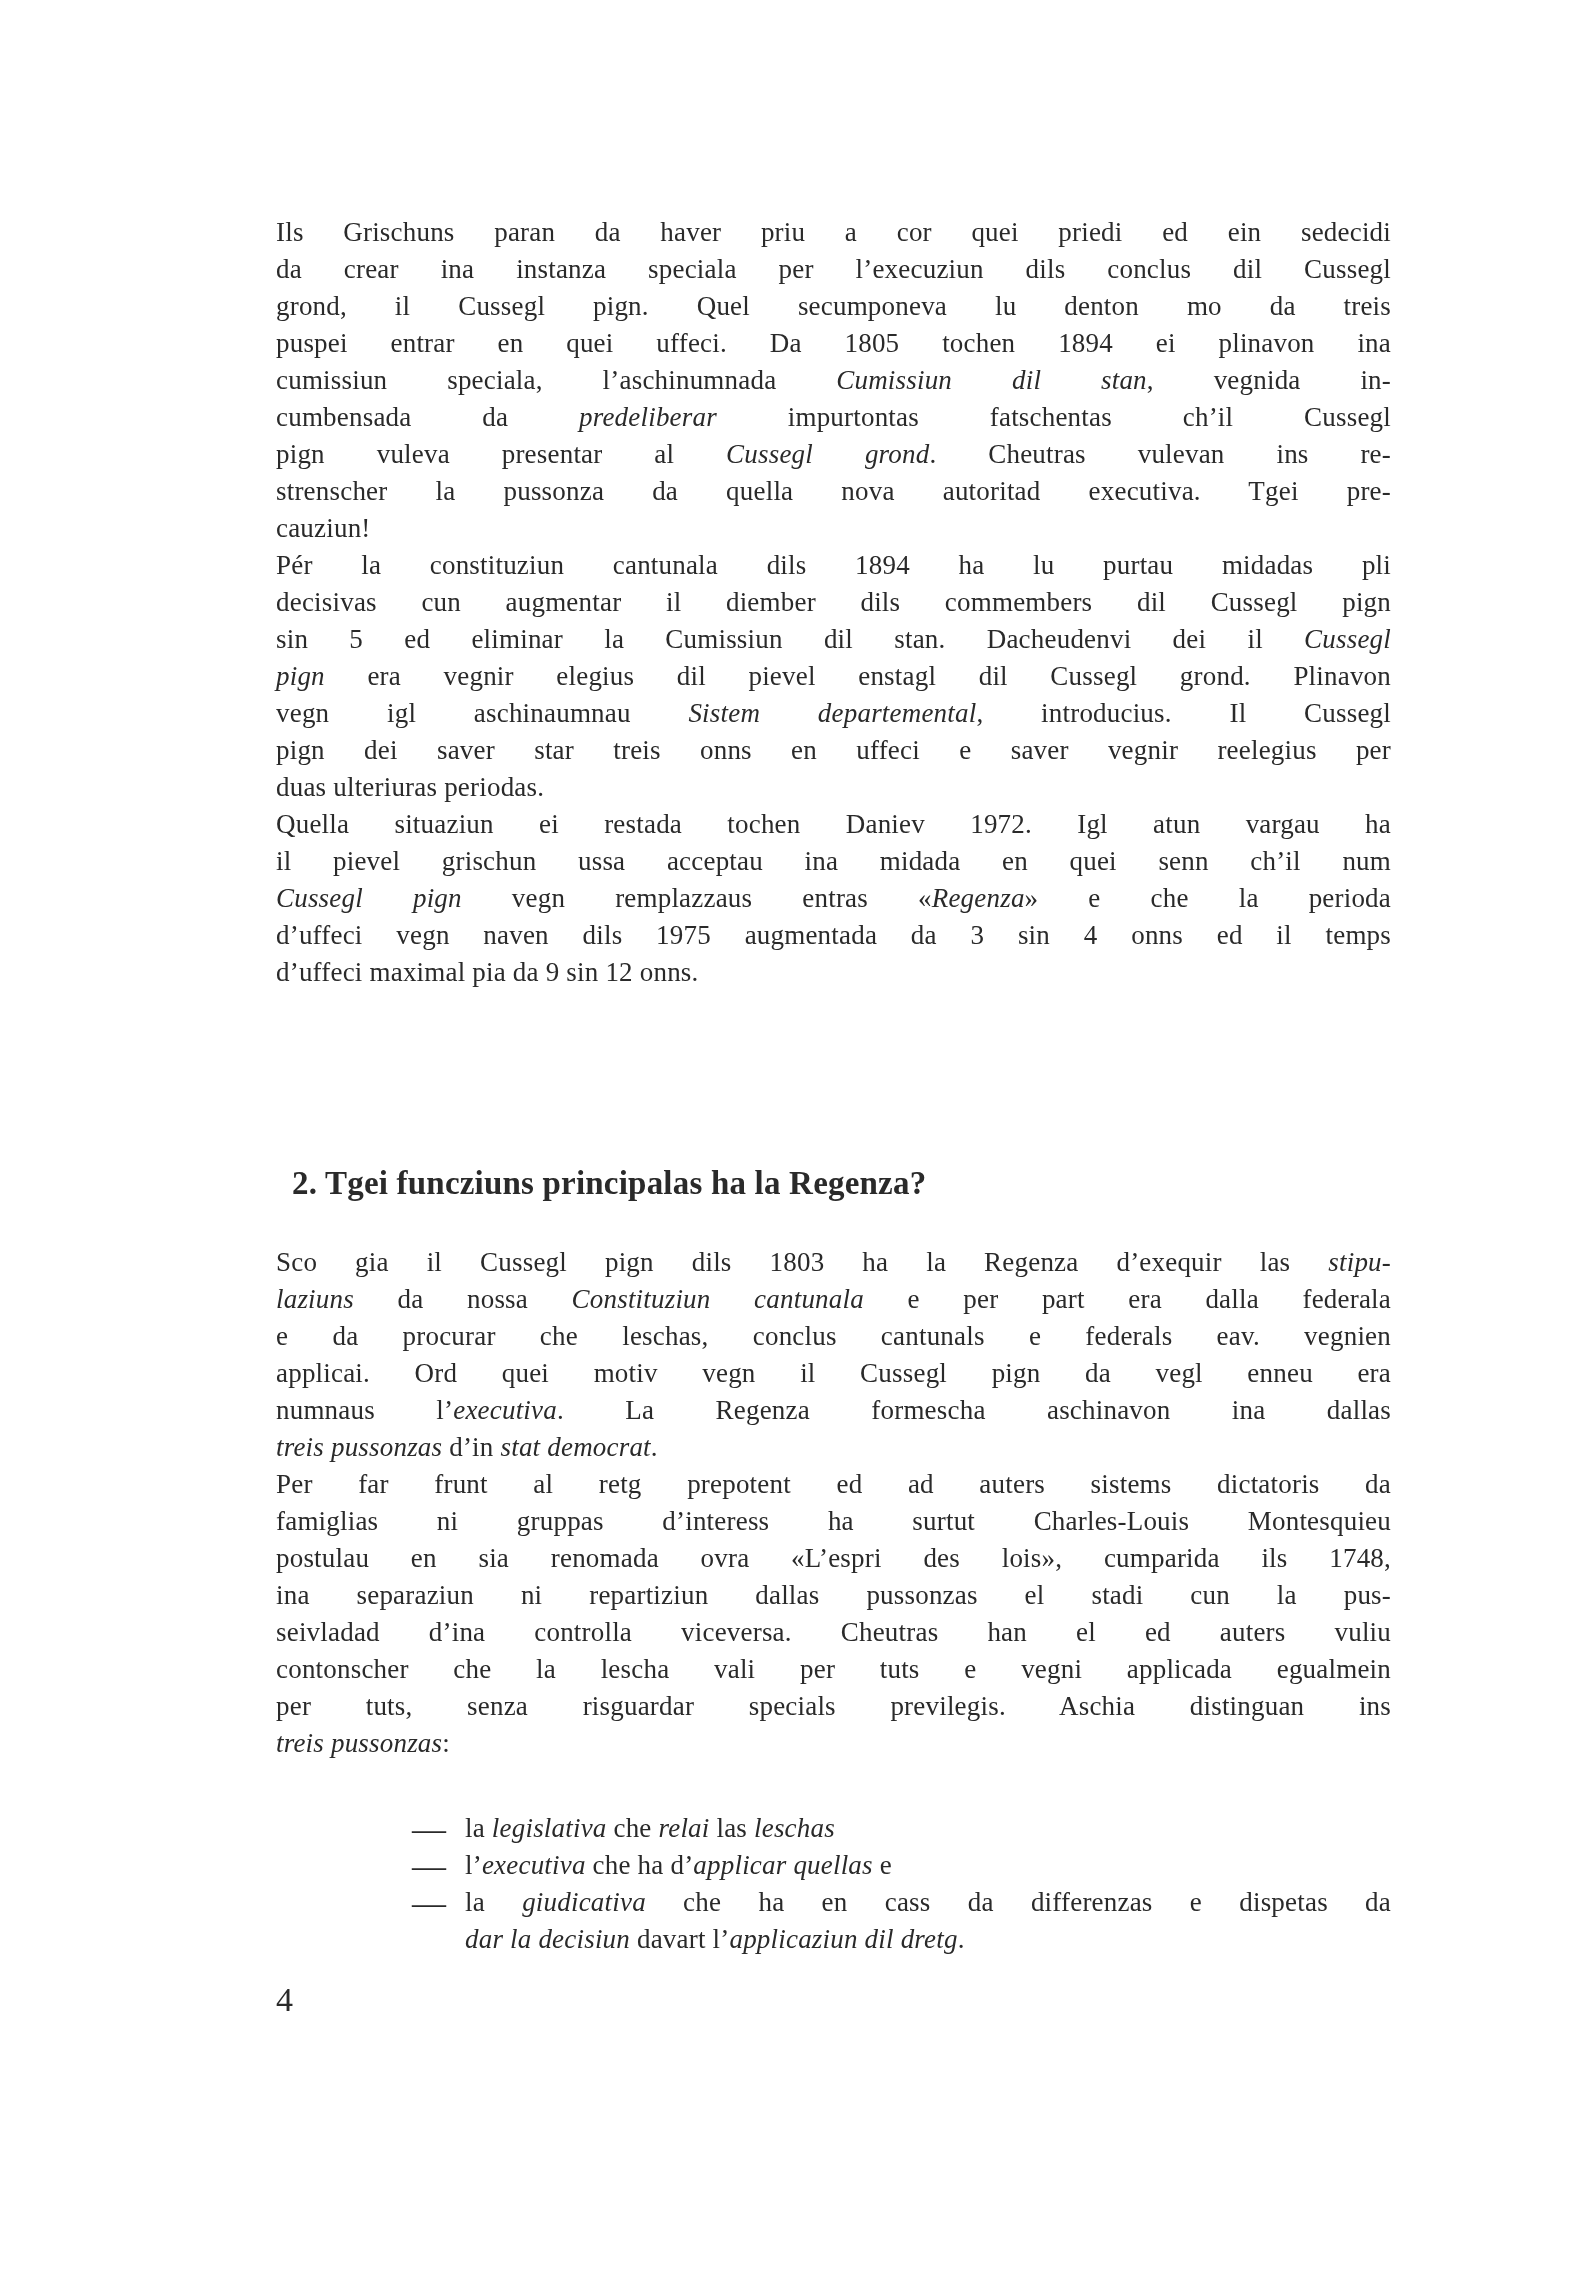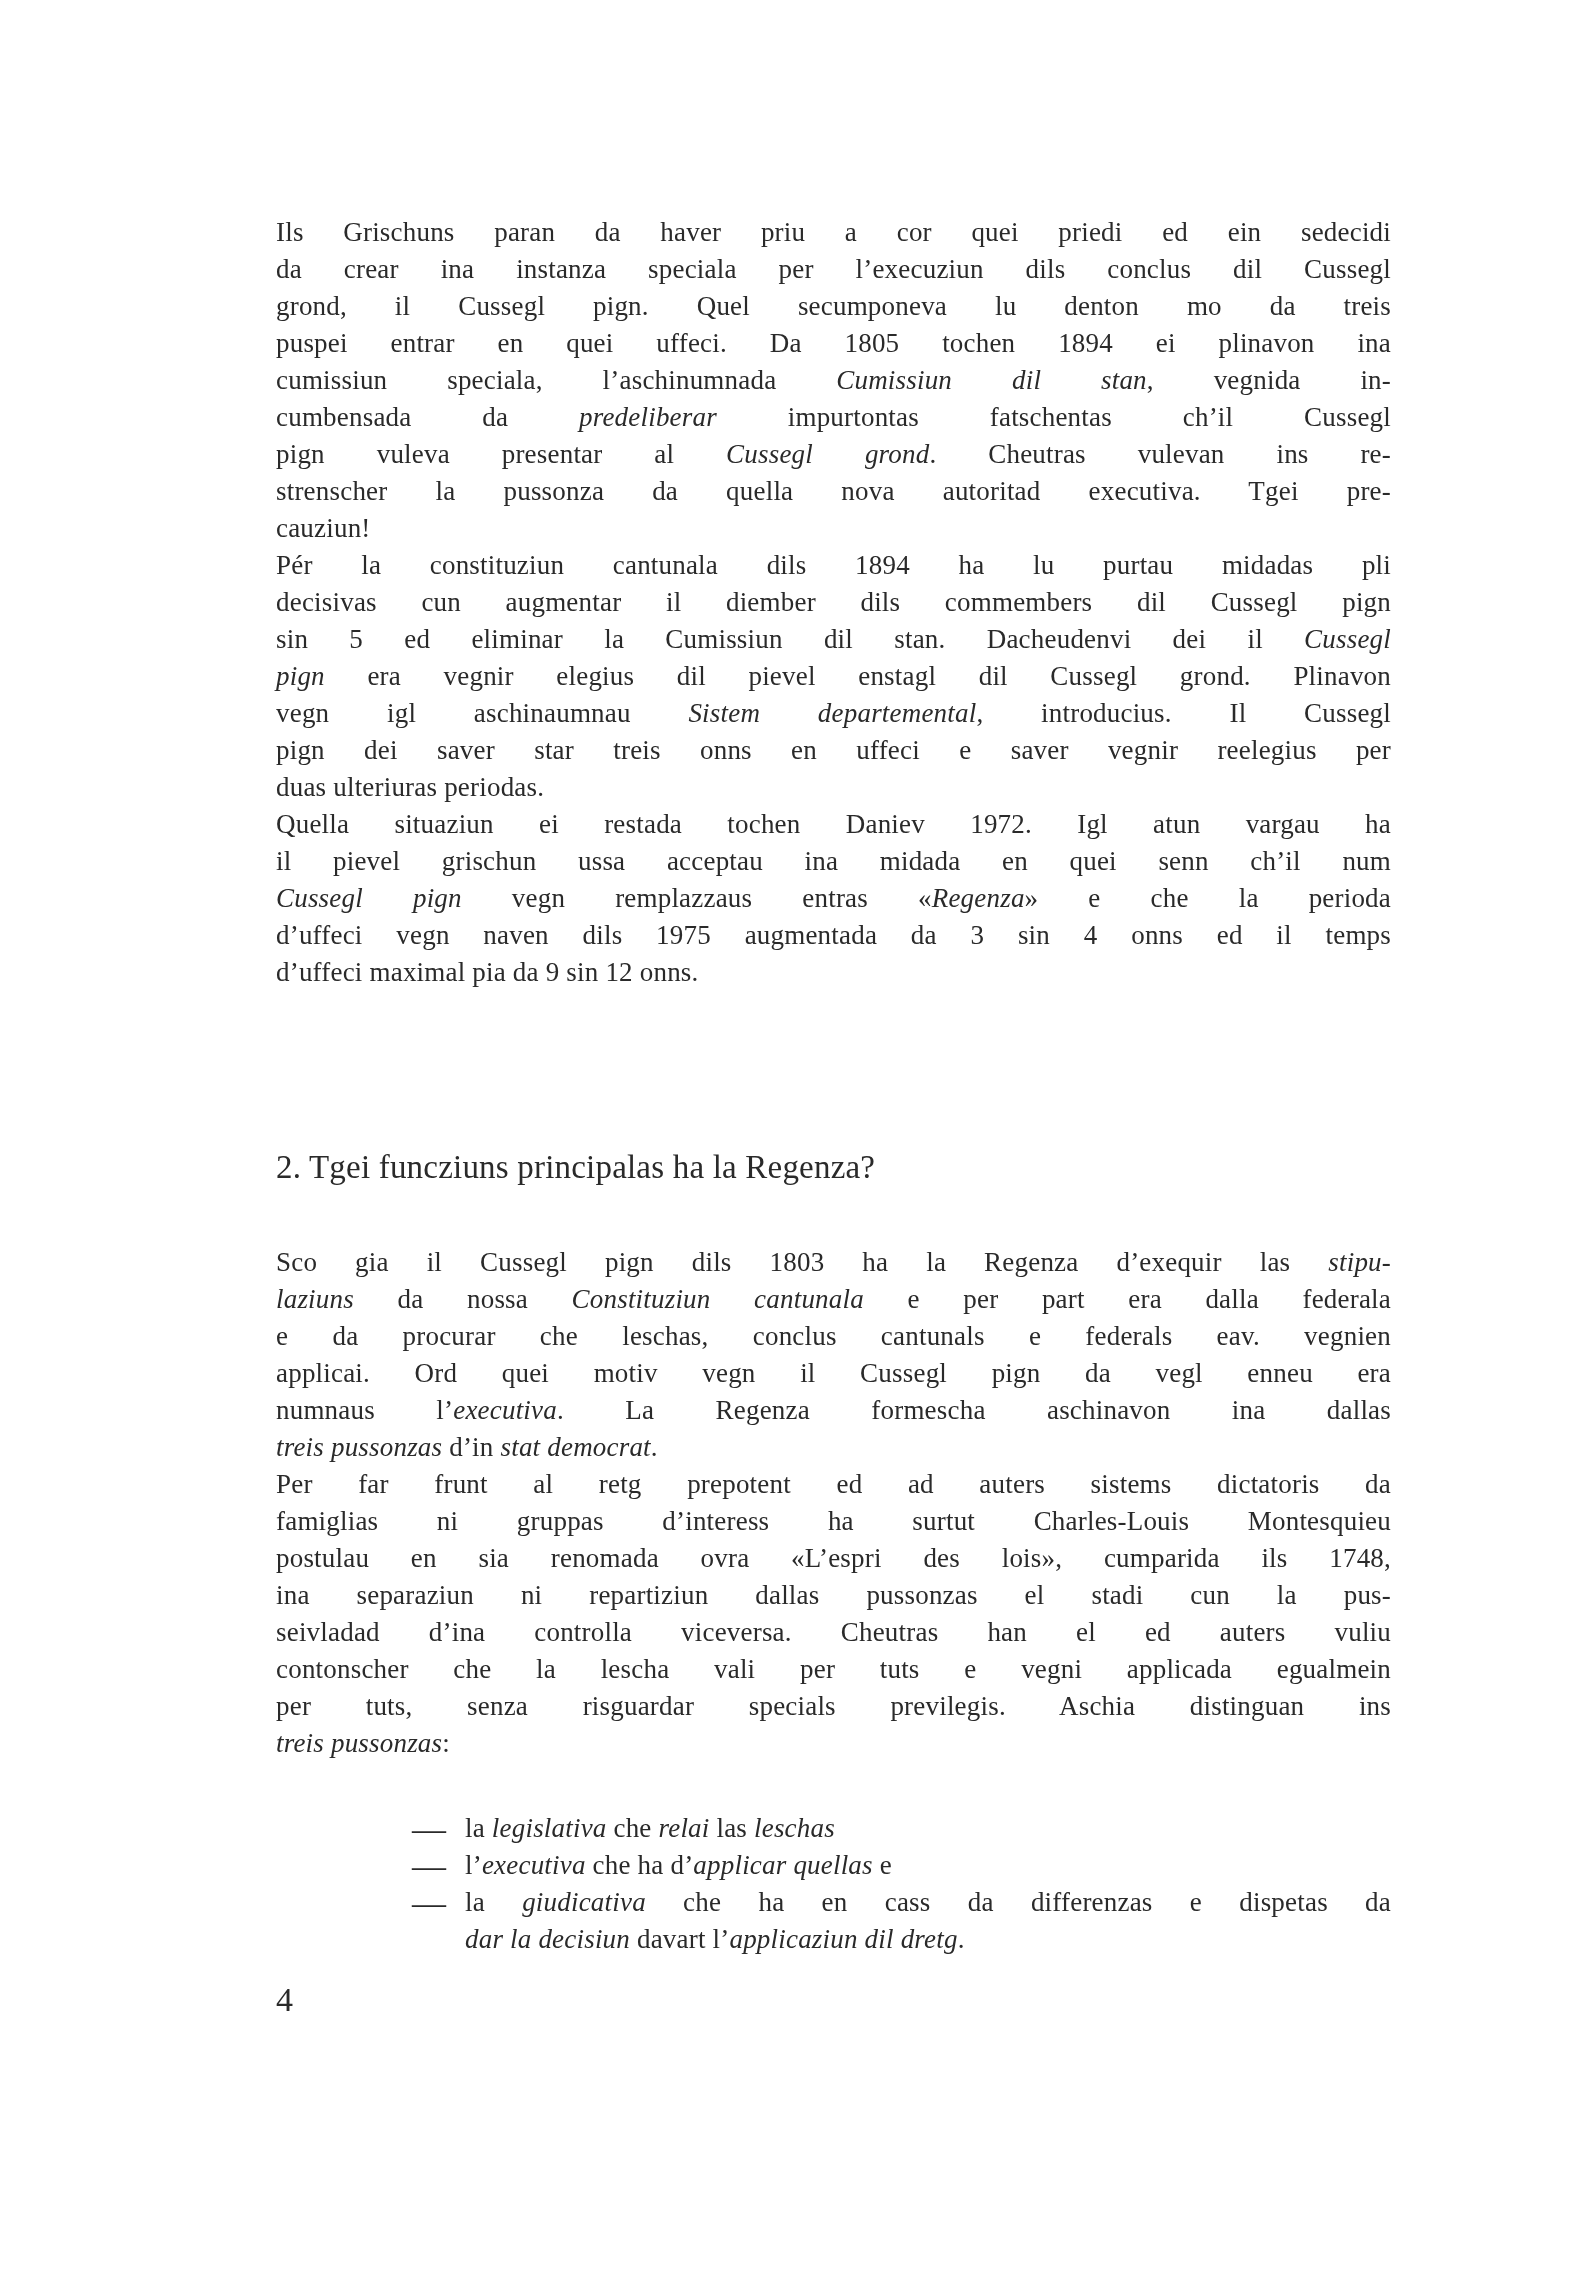--- a/index.html
+++ b/index.html
@@ -5,21 +5,21 @@
   html, body { margin:0; padding:0; background:#ffffff; }
   body { width:1594px; height:2295px; position:relative; overflow:hidden;
          font-family:"Liberation Serif", "DejaVu Serif", serif; color:#2a2a2a; }
   .page { position:absolute; left:276px; top:214px; width:1115px; }
   .line { display:block; font-size:27px; line-height:37px; white-space:nowrap;
           text-align:justify; text-align-last:justify; letter-spacing:0.2px; }
   .line.last { text-align-last:left; }
   .para { margin:0; }
   .para + .para { margin-top:0; }
   em, .it { font-style:italic; }
-  h2 { font-size:33px; font-weight:normal; margin:0; position:absolute; left:276px; top:1149px; letter-spacing:0.2px; }
+  h2 { font-size:33px; font-weight:bold; margin:16px; position:absolute; left:276px; top:1149px; letter-spacing:0.2px; }
   .sec2 { position:absolute; left:276px; top:1244px; width:1115px; }
   .list { position:absolute; left:412px; top:1810px; width:979px; }
   .list .item { display:flex; font-size:34px; line-height:37px; }
   .list .dash { width:53px; flex:none; }
   .list .txt { flex:1; }
   .list .line { white-space:nowrap; }
   .pagenum { position:absolute; left:276px; top:1981px; font-size:34px; }
 </style>
 </head>
 <body>

